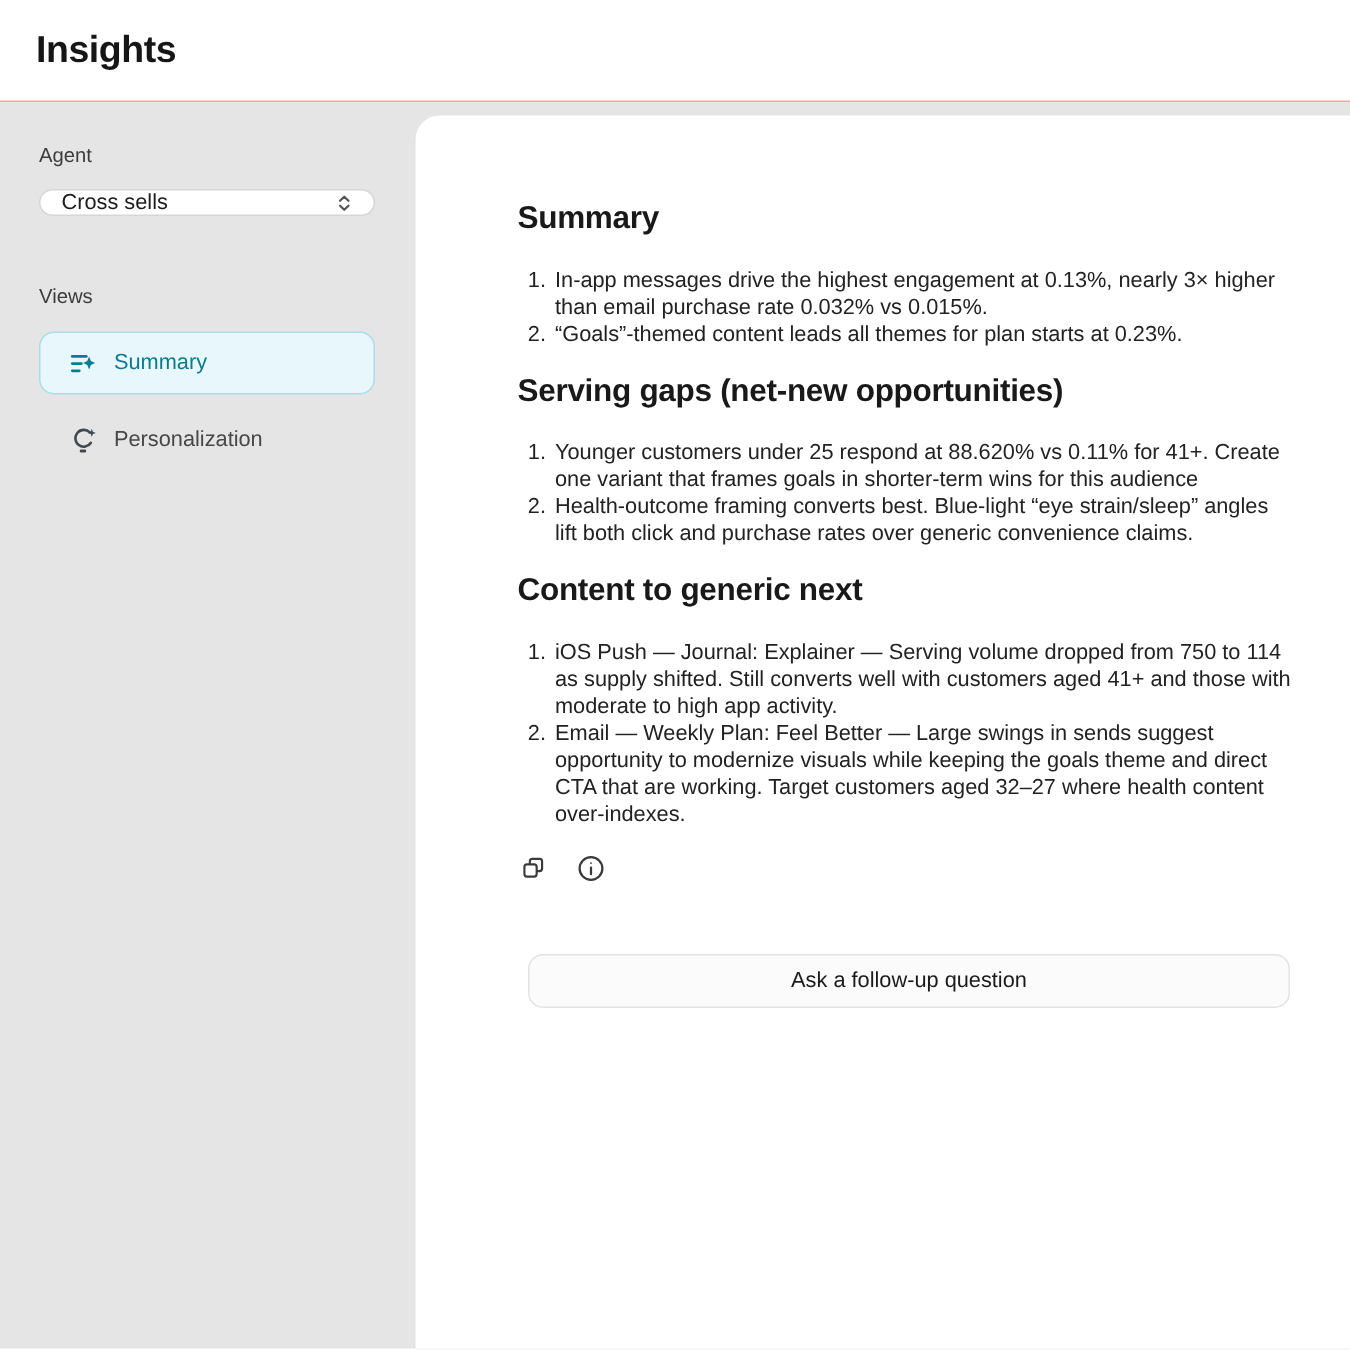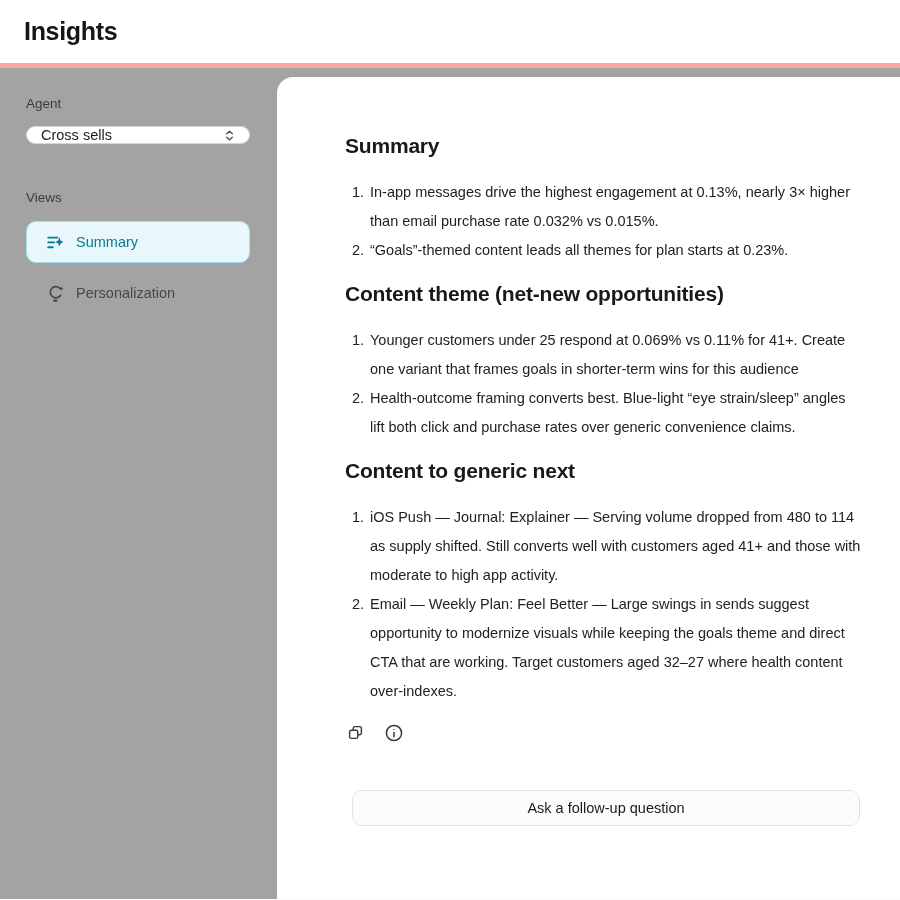--- a/index.html
+++ b/index.html
@@ -8,31 +8,31 @@
     width: 900px; height: 900px; overflow: hidden;
     background: #ffffff;
     font-family: "Liberation Sans", sans-serif;
     color: #212121;
     -webkit-font-smoothing: antialiased;
   }
 
   
   .header {
     height: 68px; background: #ffffff;
-    border-bottom: 5px solid #fca5a5;
+    border-bottom: 1px solid #fca5a5;
     display: flex; align-items: center;
     padding: 0 24px;
   }
   .header .app-title {
     font-size: 25px; font-weight: 700; letter-spacing: -0.3px;
     color: #161616; margin: 0;
   }
 
   
-  .shell { display: flex; height: 831px; background: #a3a3a3; justify-content: flex-end; }
+  .shell { display: flex; height: 831px; background: #e5e5e5; justify-content: flex-end; }
 
   
   .sidebar { width: 277px; flex: 0 0 277px; padding: 28px 26px 0 26px; }
   .side-label { font-size: 13.5px; color: #3c3c3c; }
   .views-label { margin-top: 46px; }
 
   .select {
     margin-top: 15px; height: 18px; width: 224px;
     background: #ffffff; border: 1px solid #d6d6d6; border-radius: 17px;
     display: flex; align-items: center; justify-content: space-between;
@@ -63,21 +63,21 @@
   .content { padding: 56px 38px 0 68px; }
 
   .section-heading {
     font-size: 21px; font-weight: 700; letter-spacing: -0.2px;
     color: #191919; margin: 0; line-height: 26px;
   }
   .section-heading.later { margin-top: 16px; }
 
   ol.insight-list {
     margin: 19px 0 0 0; padding: 0 0 0 23px;
-    font-size: 14.5px; line-height: 29px; color: #222222;
+    font-size: 14.5px; line-height: 18px; color: #222222;
   }
   ol.insight-list li { padding-left: 2px; }
 
   
   .actions { display: flex; align-items: center; gap: 19px; margin-top: 18px; }
   .icon-btn {
     background: none; border: none; padding: 0; margin: 0;
     width: 20px; height: 20px; cursor: pointer;
     display: flex; align-items: center; justify-content: center;
   }
@@ -149,29 +149,29 @@
   <div class="main">
     <div class="card">
       <div class="content">
 
         <h2 class="section-heading">Summary</h2>
         <ol class="insight-list">
           <li>In-app messages drive the highest engagement at 0.13%, nearly 3× higher than email purchase rate 0.032% vs 0.015%.</li>
           <li>“Goals”-themed content leads all themes for plan starts at 0.23%.</li>
         </ol>
 
-        <h2 class="section-heading later">Content theme (net-new opportunities)</h2>
+        <h2 class="section-heading later">Serving gaps (net-new opportunities)</h2>
         <ol class="insight-list">
-          <li>Younger customers under 25 respond at 0.069% vs 0.11% for 41+. Create one variant that frames goals in shorter-term wins for this audience</li>
+          <li>Younger customers under 25 respond at 88.620% vs 0.11% for 41+. Create one variant that frames goals in shorter-term wins for this audience</li>
           <li>Health-outcome framing converts best. Blue-light “eye strain/sleep” angles lift both click and purchase rates over generic convenience claims.</li>
         </ol>
 
         <h2 class="section-heading later">Content to generic next</h2>
         <ol class="insight-list">
-          <li>iOS Push — Journal: Explainer — Serving volume dropped from 480 to 114 as supply shifted. Still converts well with customers aged 41+ and those with moderate to high app activity.</li>
+          <li>iOS Push — Journal: Explainer — Serving volume dropped from 750 to 114 as supply shifted. Still converts well with customers aged 41+ and those with moderate to high app activity.</li>
           <li>Email — Weekly Plan: Feel Better — Large swings in sends suggest opportunity to modernize visuals while keeping the goals theme and direct CTA that are working. Target customers aged 32–27 where health content over-indexes.</li>
         </ol>
 
         <div class="actions">
           <button class="icon-btn">
             <span>
               <svg width="19" height="19" viewBox="0 0 20 20" fill="none" stroke="#3a3a3a" stroke-width="1.5" stroke-linejoin="round">
                 <rect x="7.6" y="3.8" width="8.6" height="8.6" rx="1.8"></rect>
                 <rect x="3.8" y="7.6" width="8.6" height="8.6" rx="1.8" fill="#ffffff"></rect>
               </svg>

